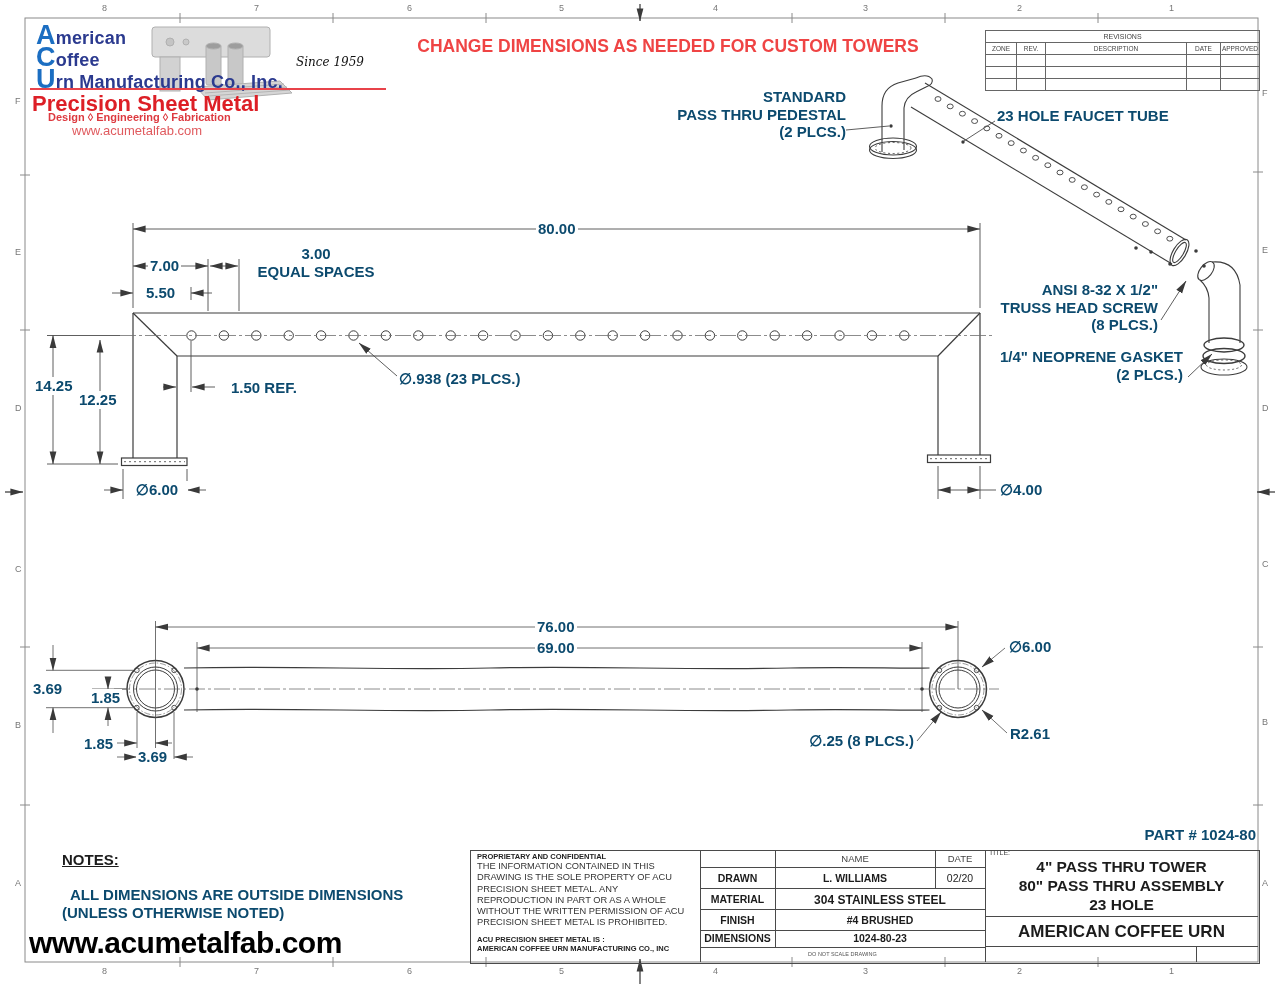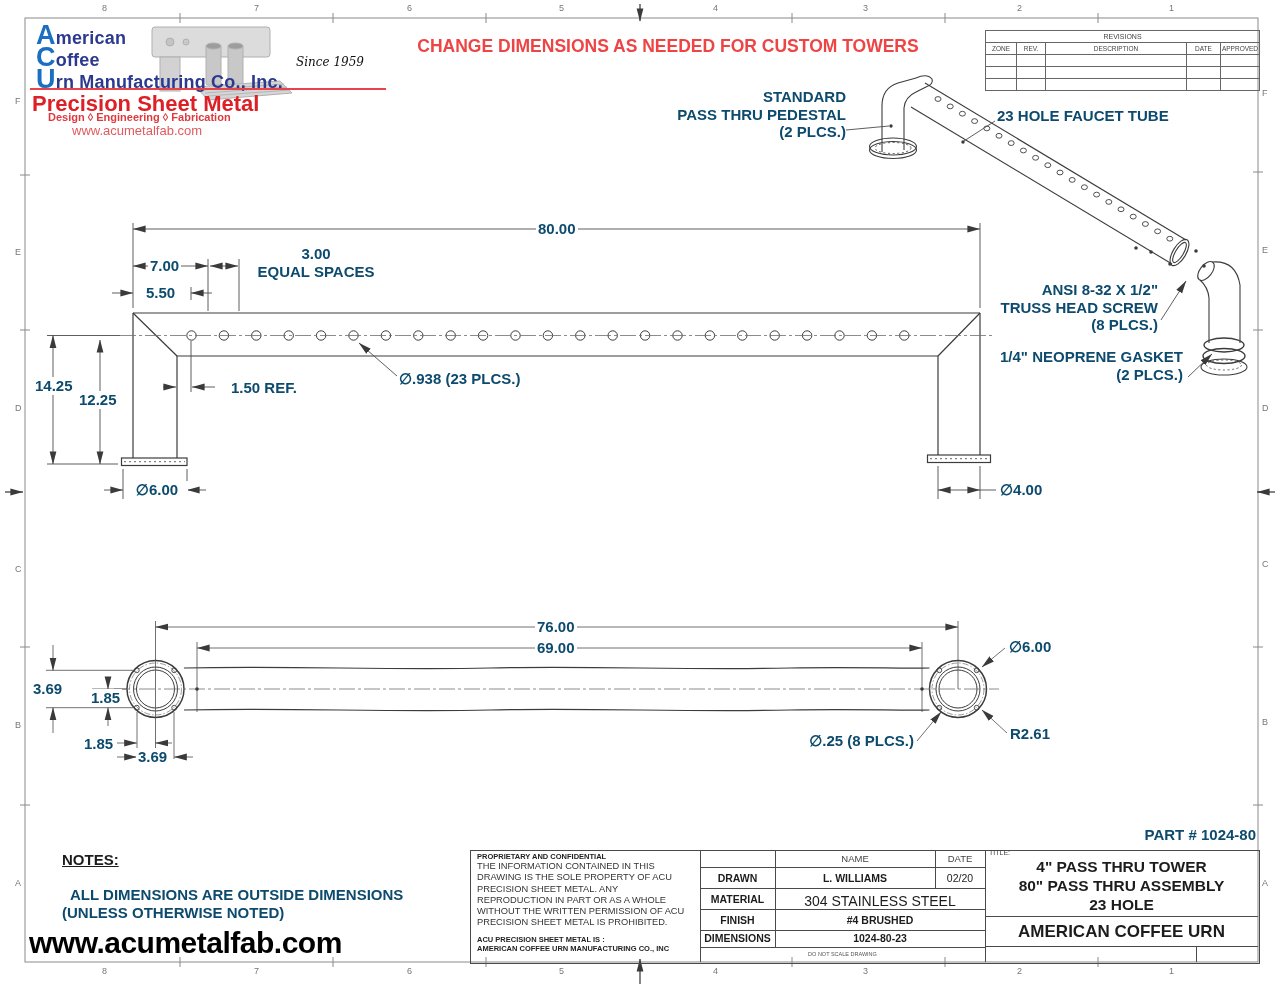--- a/index.html
+++ b/index.html
@@ -371,21 +371,21 @@
 <div class="tb-txt" style="left:477px;top:861px;width:216px;font-size:9.3px;line-height:11.3px;color:#333;">THE INFORMATION CONTAINED IN THIS DRAWING IS THE SOLE PROPERTY OF ACU PRECISION SHEET METAL.  ANY REPRODUCTION IN PART OR AS A WHOLE WITHOUT THE WRITTEN PERMISSION OF ACU PRECISION SHEET METAL IS PROHIBITED.</div>
 <div class="tb-txt" style="left:477px;top:935px;font-size:7.5px;font-weight:bold;color:#222;">ACU PRECISION SHEET METAL IS :</div>
 <div class="tb-txt" style="left:477px;top:944px;font-size:7.5px;font-weight:bold;color:#222;">AMERICAN COFFEE URN MANUFACTURING CO., INC</div>
 
 <div class="tb-txt ctr" style="left:775px;top:853px;width:160px;font-size:9.5px;color:#444;">NAME</div>
 <div class="tb-txt ctr" style="left:935px;top:853px;width:50px;font-size:9.5px;color:#444;">DATE</div>
 <div class="tb-txt ctr" style="left:700px;top:872px;width:75px;font-size:10.5px;font-weight:bold;">DRAWN</div>
 <div class="tb-txt ctr" style="left:775px;top:872px;width:160px;font-size:10.5px;font-weight:bold;">L. WILLIAMS</div>
 <div class="tb-txt ctr" style="left:935px;top:872px;width:50px;font-size:10.5px;font-weight:normal;">02/20</div>
 <div class="tb-txt ctr" style="left:700px;top:893px;width:75px;font-size:10.5px;font-weight:bold;">MATERIAL</div>
-<div class="tb-txt ctr" style="left:775px;top:893px;width:210px;font-size:14px;font-weight:normal;">304 STAINLESS STEEL</div>
+<div class="tb-txt ctr" style="left:775px;top:893px;width:210px;font-size:12px;font-weight:bold;">304 STAINLESS STEEL</div>
 <div class="tb-txt ctr" style="left:700px;top:914px;width:75px;font-size:10.5px;font-weight:bold;">FINISH</div>
 <div class="tb-txt ctr" style="left:775px;top:914px;width:210px;font-size:10.5px;font-weight:bold;">#4 BRUSHED</div>
 <div class="tb-txt ctr" style="left:700px;top:932px;width:75px;font-size:10.5px;font-weight:bold;">DIMENSIONS</div>
 <div class="tb-txt ctr" style="left:775px;top:932px;width:210px;font-size:10.5px;font-weight:bold;">1024-80-23</div>
 <div class="tb-txt ctr" style="left:700px;top:951px;width:285px;font-size:5.5px;color:#555;">DO NOT SCALE DRAWING</div>
 
 <div class="tb-txt" style="left:989px;top:849px;font-size:7px;color:#444;">TITLE:</div>
 <div class="tb-txt ctr" style="left:985px;top:858px;width:273px;font-size:15.5px;font-weight:bold;">4" PASS THRU TOWER</div>
 <div class="tb-txt ctr" style="left:985px;top:877px;width:273px;font-size:15.5px;font-weight:bold;">80" PASS THRU ASSEMBLY</div>
 <div class="tb-txt ctr" style="left:985px;top:896px;width:273px;font-size:15.5px;font-weight:bold;">23 HOLE</div>

